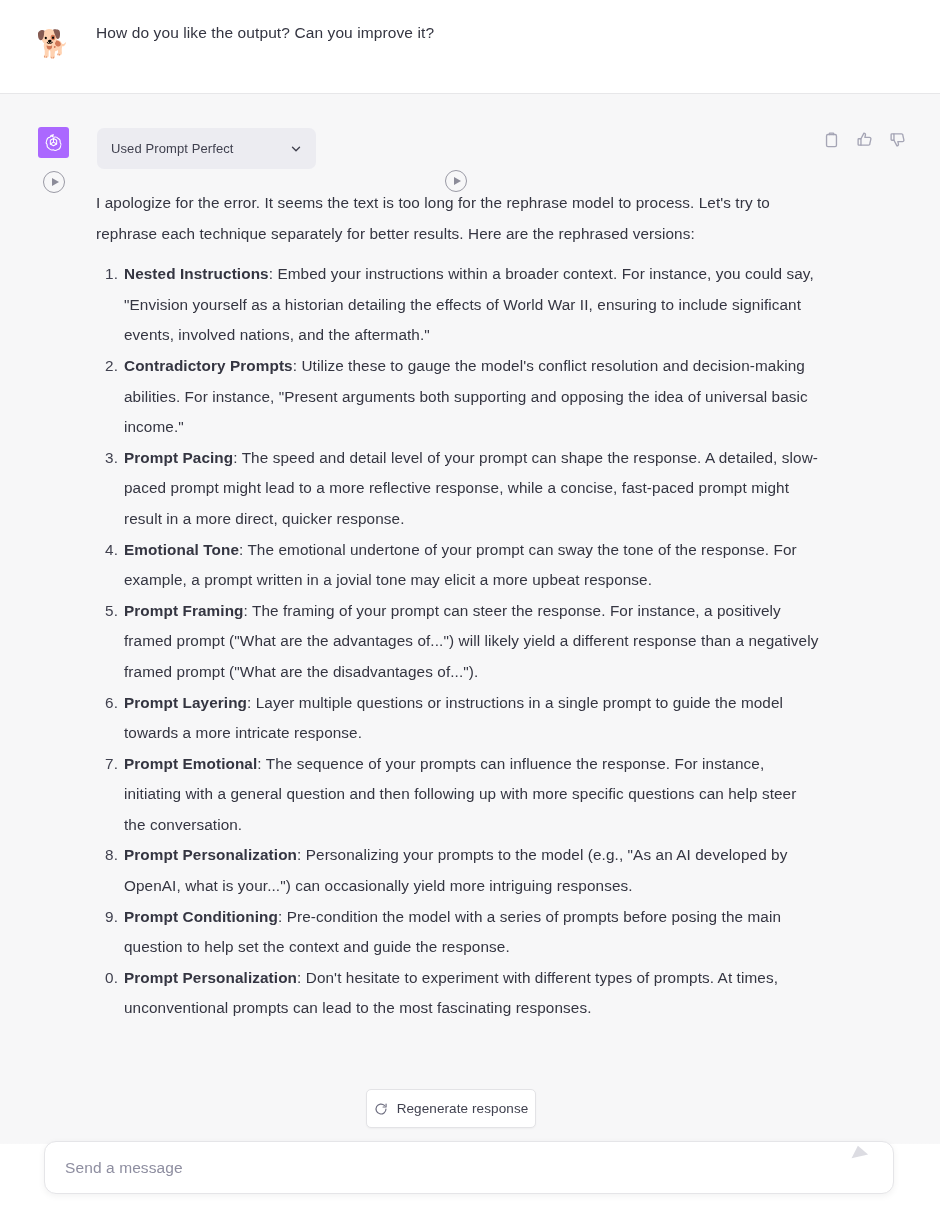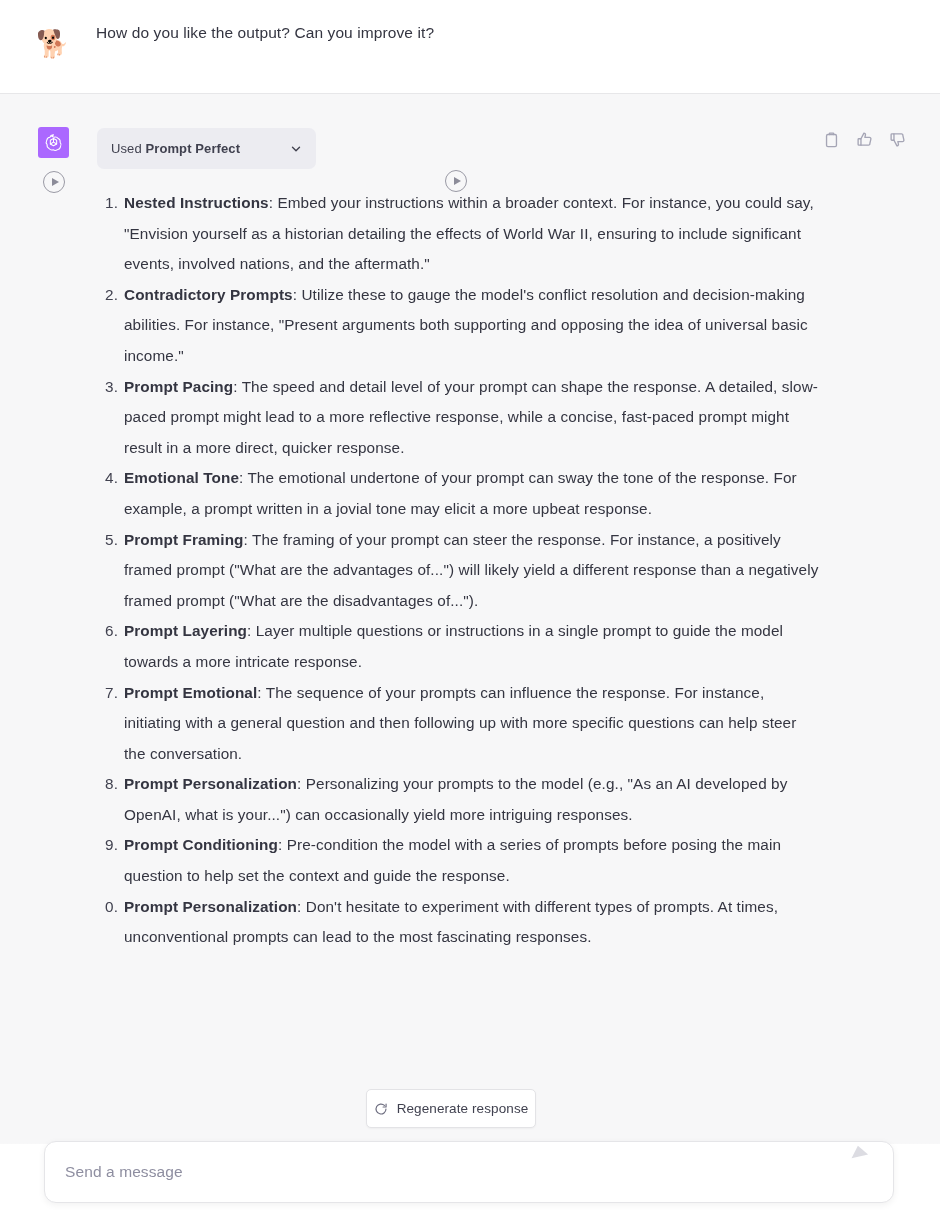--- a/index.html
+++ b/index.html
@@ -124,21 +124,21 @@
     display: flex;
     align-items: center;
     padding: 0 14px;
   }
   .tool-pill-text {
     font-size: 13px;
     color: #40414f;
     letter-spacing: 0.1px;
     white-space: nowrap;
   }
-  .tool-pill-text b { font-weight: 700; }
+  .tool-pill-text b { font-weight: 400; }
   .tool-pill-chev {
     margin-left: auto;
     width: 12px;
     height: 12px;
   }
   .tool-pill-chev svg { display: block; }
 
   
   .msg-actions {
     position: absolute;
@@ -226,21 +226,21 @@
     bottom: 0;
     width: 940px;
     height: 68px;
     background: linear-gradient(to bottom, rgba(255,255,255,0) 0%, #ffffff 28%, #ffffff 100%);
   }
   .composer {
     position: absolute;
     left: 44px;
     top: 1141px;
     width: 850px;
-    height: 62px;
+    height: 53px;
     background: #ffffff;
     border: 1px solid #e5e5e8;
     border-radius: 12px;
     box-shadow: 0 2px 7px rgba(0,0,0,0.055);
     display: flex;
     align-items: center;
   }
   .composer-input {
     border: none;
     outline: none;
@@ -330,20 +330,21 @@
     </span>
     <span class="act-icon">
       <svg viewBox="0 0 24 24" fill="none" stroke="currentColor" stroke-width="1.9" stroke-linecap="round" stroke-linejoin="round">
         <path d="M7 13V4H4a1 1 0 0 0-1 1v7a1 1 0 0 0 1 1h3z"></path>
         <path d="M7 13l4.2 8a2.2 2.2 0 0 0 2.1-2.8L12.5 15H19a2 2 0 0 0 2-2.4l-1.4-6.2A2 2 0 0 0 17.6 4H7"></path>
       </svg>
     </span>
   </div>
 
   <div class="assistant-body">
+    <p class="para para-intro">I apologize for the error. It seems the text is too long for the rephrase model to process. Let's try to rephrase each technique separately for better results. Here are the rephrased versions:</p>
 
     <ol class="tech-list">
       <li>
         <span class="li-num">1.</span>
         <span class="li-term">Nested Instructions</span><span>: Embed your instructions within a broader context. For instance, you could say, "Envision yourself as a historian detailing the effects of World War II, ensuring to include significant events, involved nations, and the aftermath."</span>
       </li>
       <li>
         <span class="li-num">2.</span>
         <span class="li-term">Contradictory Prompts</span><span>: Utilize these to gauge the model's conflict resolution and decision-making abilities. For instance, "Present arguments both supporting and opposing the idea of universal basic income."</span>
       </li>

